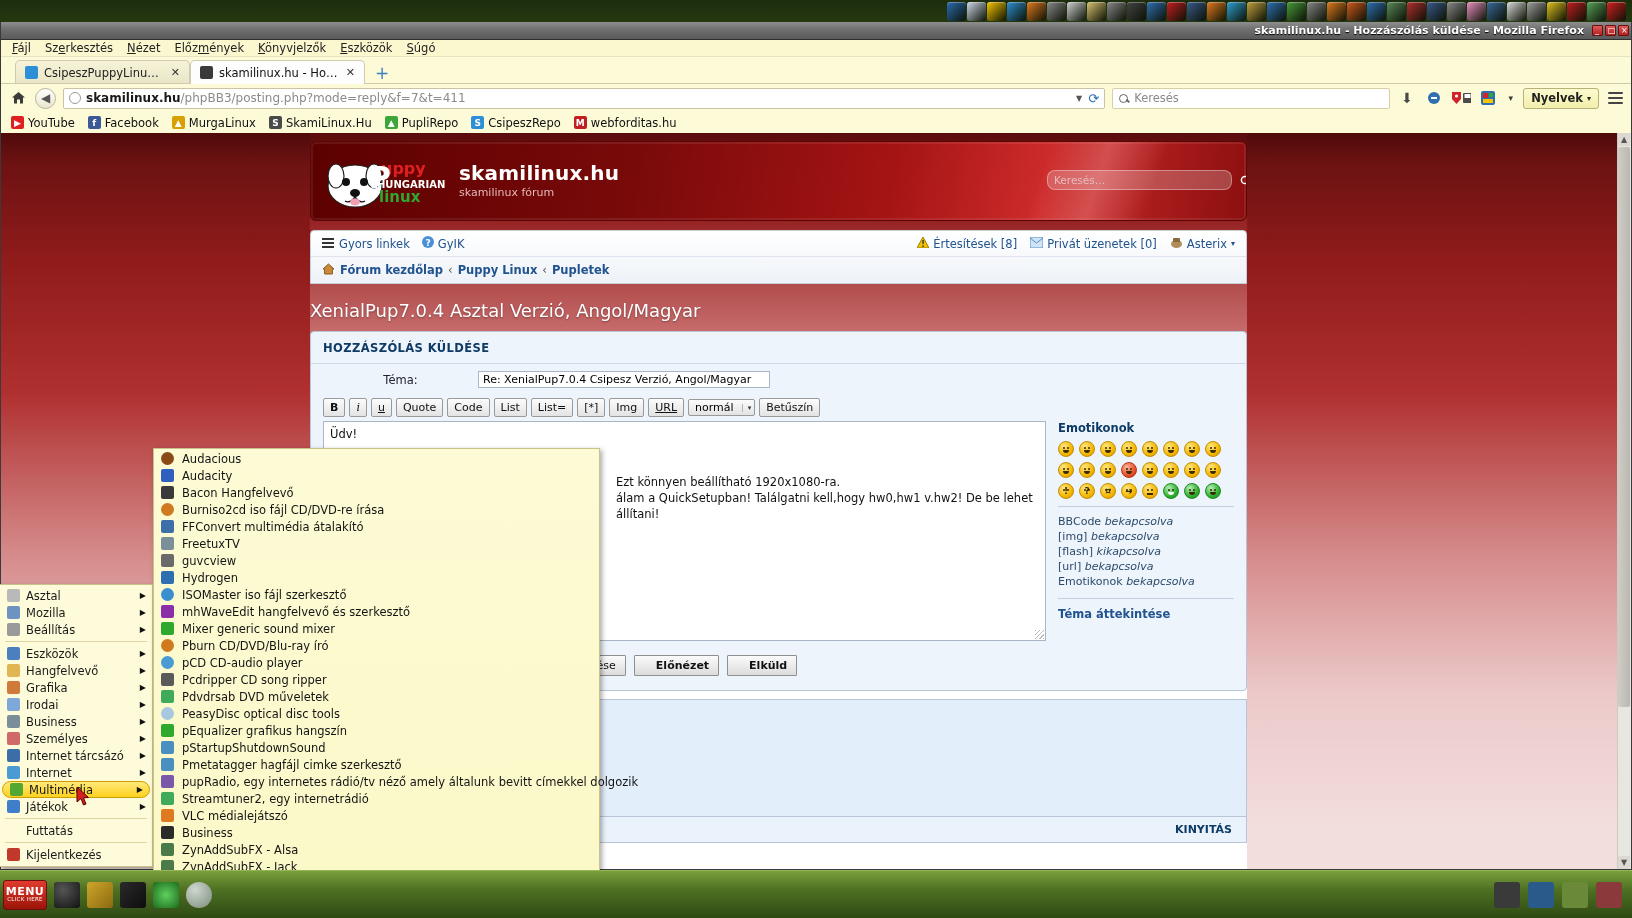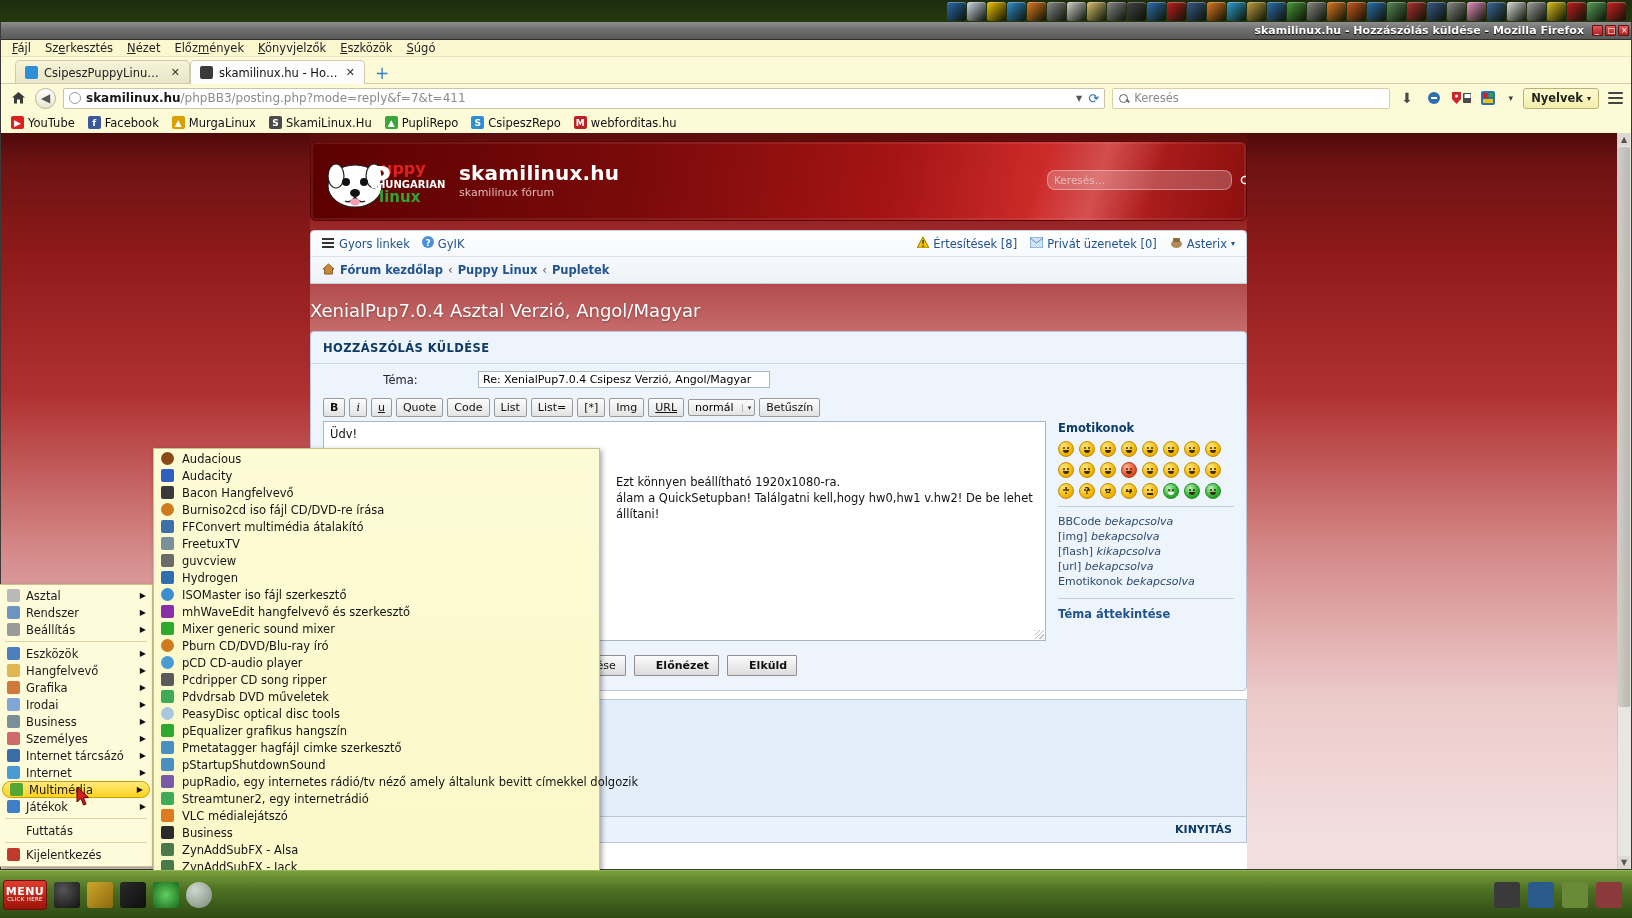--- a/index.html
+++ b/index.html
@@ -635,21 +635,21 @@
 </div>
 
 <div id="mainmenu">
   <div class="mrow">
       <span class="mi" style="background:#b9b9b9"></span>
       <span>Asztal</span>
       <span class="arr">▶</span>
     </div>
   <div class="mrow">
       <span class="mi" style="background:#6d94c0"></span>
-      <span>Rendszer</span>
+      <span>Mozilla</span>
       <span class="arr">▶</span>
     </div>
   <div class="mrow">
       <span class="mi" style="background:#9a9a9a"></span>
       <span>Beállítás</span>
       <span class="arr">▶</span>
     </div>
   <div class="sep"></div>
   <div class="mrow">
       <span class="mi" style="background:#4b7fc0"></span>
@@ -776,25 +776,25 @@
   <div class="srow">
       <span class="si" style="background:#a8c8e0;border-radius:50%"></span>
       <span>PeasyDisc optical disc tools</span>
     </div>
   <div class="srow">
       <span class="si" style="background:#2fa82f"></span>
       <span>pEqualizer grafikus hangszín</span>
     </div>
   <div class="srow">
       <span class="si" style="background:#4a8fbf"></span>
+      <span>pStartupShutdownSound</span>
+    </div>
+  <div class="srow">
+      <span class="si" style="background:#4a8fbf"></span>
       <span>Pmetatagger hagfájl cimke szerkesztő</span>
-    </div>
-  <div class="srow">
-      <span class="si" style="background:#4a8fbf"></span>
-      <span>pStartupShutdownSound</span>
     </div>
   <div class="srow">
       <span class="si" style="background:#7a5aa8"></span>
       <span>pupRadio, egy internetes rádió/tv néző amely általunk bevitt címekkel dolgozik</span>
     </div>
   <div class="srow">
       <span class="si" style="background:#3faa5a"></span>
       <span>Streamtuner2, egy internetrádió</span>
     </div>
   <div class="srow">

